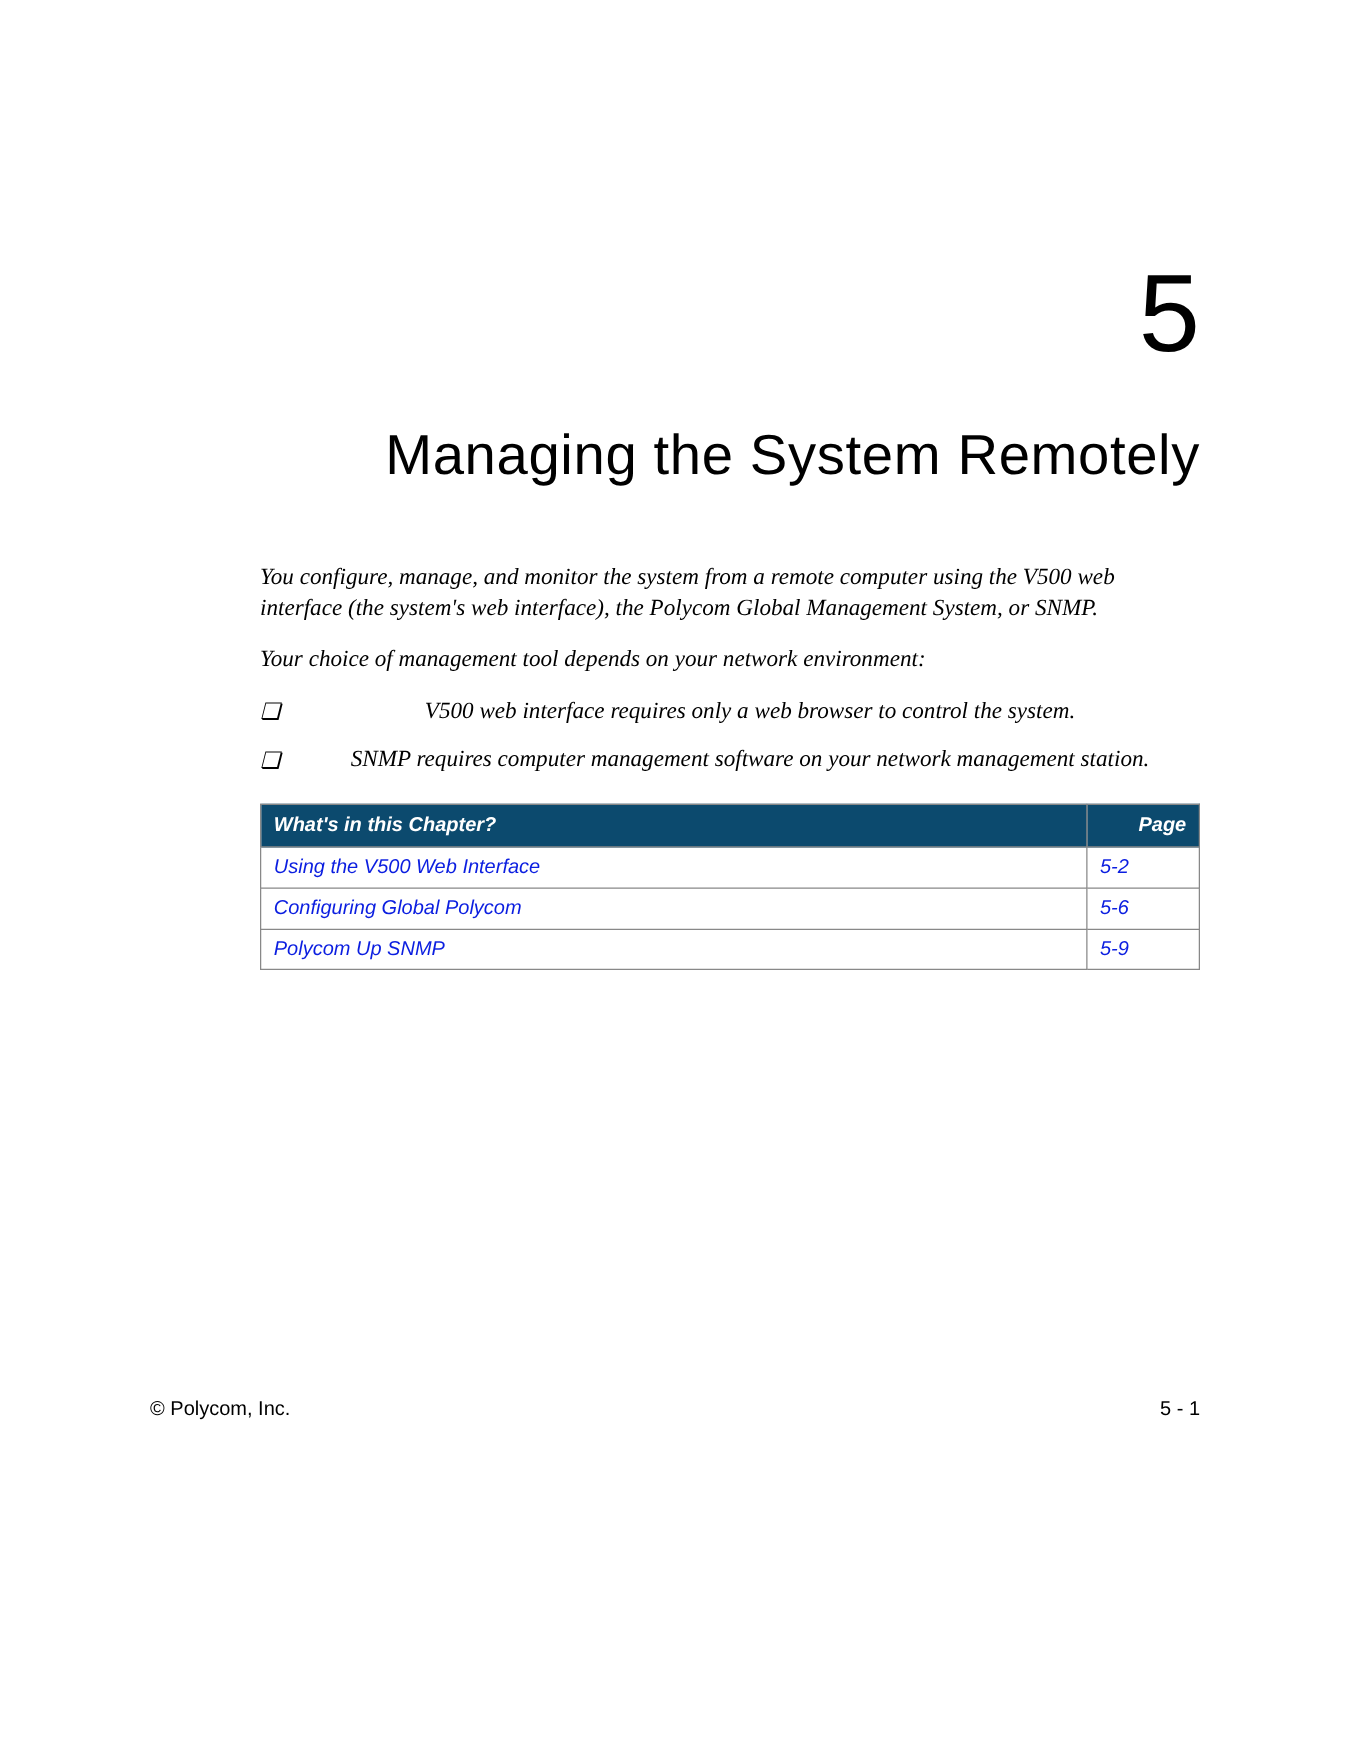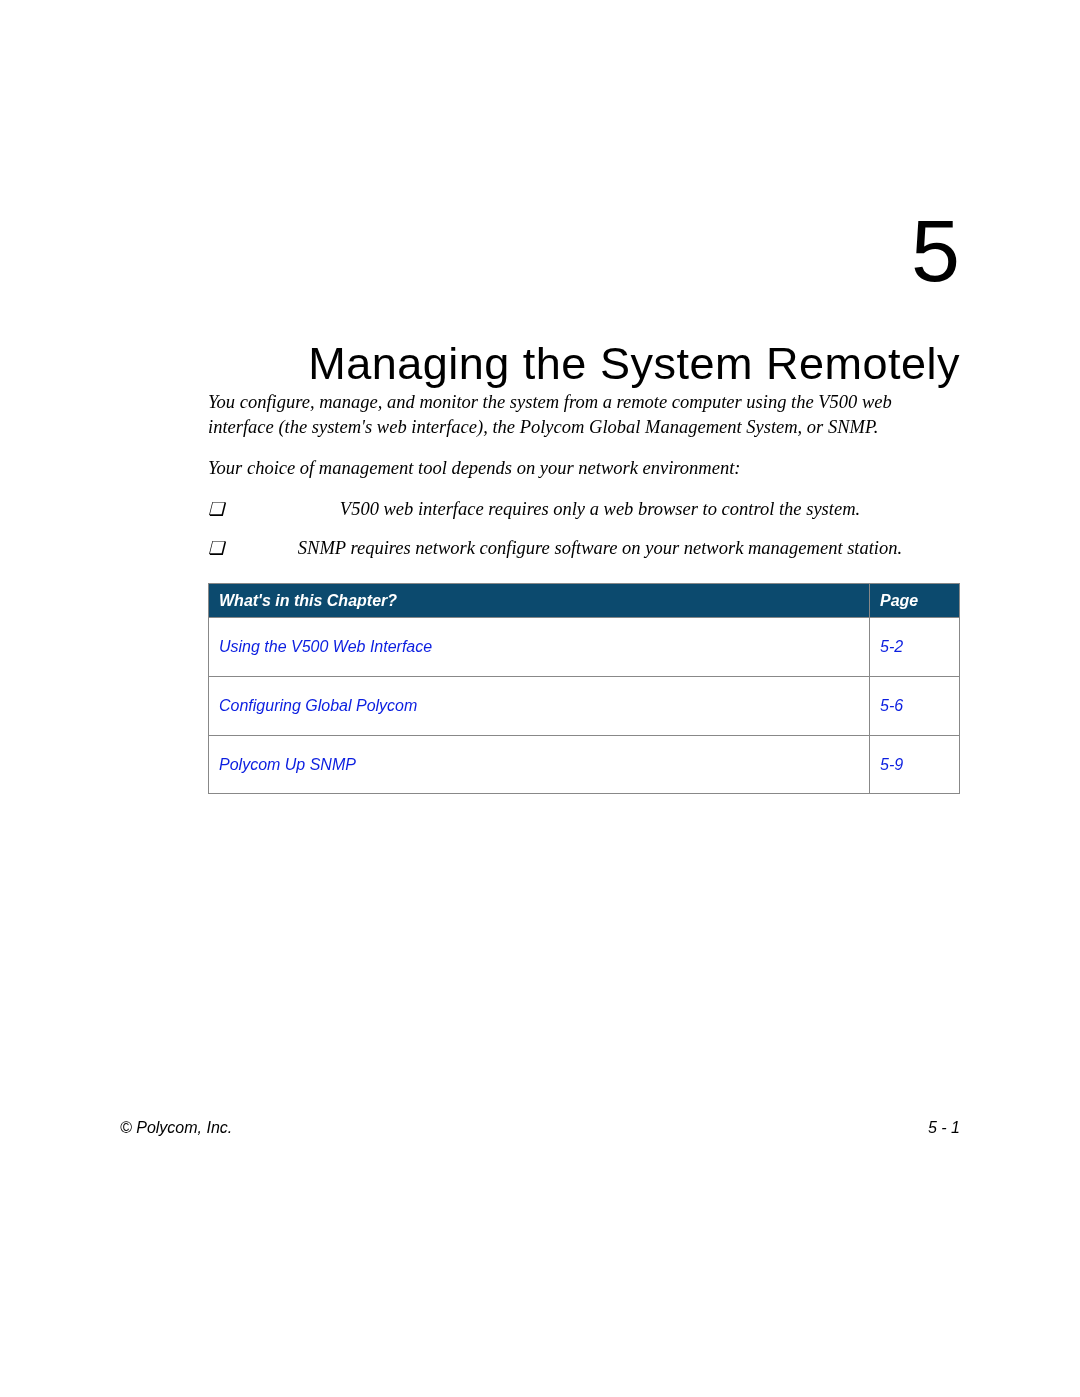--- a/index.html
+++ b/index.html
@@ -20,20 +20,21 @@
     font-size: 88px;
     text-align: right;
     margin-bottom: 36px;
     color: #000;
   }
   .chapter-title {
     font-family: "Segoe UI Light", "Helvetica Neue", Arial, sans-serif;
     font-weight: 300;
     font-size: 45px;
     text-align: right;
+    margin-bottom: 60px;
     color: #000;
     letter-spacing: 0.5px;
   }
   .body-text {
     margin-left: 88px;
     font-size: 18.5px;
     line-height: 1.35;
     font-style: italic;
   }
   .para {
@@ -64,56 +65,55 @@
     font-size: 16px;
   }
   table.toc th {
     background: #0c4a6e;
     color: #fff;
     text-align: left;
     font-weight: bold;
     padding: 6px 10px;
     border: 1px solid #888;
   }
-  table.toc th.page-col { width: 90px; }
+  table.toc th.page-col { width: 90px; text-align: right; }
   table.toc td {
     color: #0b1ee0;
-    padding: 18px 10px;
+    padding: 5px 10px;
     border-left: 1px solid #888;
     border-right: 1px solid #888;
     border-bottom: 1px solid #888;
   }
   .footer {
     position: absolute;
     bottom: 260px;
     left: 120px;
     right: 120px;
     display: flex;
     justify-content: space-between;
     font-family: "Segoe UI Light", "Helvetica Neue", Arial, sans-serif;
     font-size: 16px;
     color: #000;
     font-weight: 300;
-    font-style: italic;
   }
 </style>
 </head>
 <body>
 
 <div class="page">
   <div class="chapter-num">5</div>
   <div class="chapter-title">Managing the System Remotely</div>
 
   <div class="body-text">
     <p class="para">You configure, manage, and monitor the system from a remote computer using the V500 web interface (the system's web interface), the Polycom Global Management System, or SNMP.</p>
     <p class="para">Your choice of management tool depends on your network environment:</p>
 
     <ul class="bullets">
       <li>V500 web interface requires only a web browser to control the system.</li>
-      <li>SNMP requires network configure software on your network management station.</li>
+      <li>SNMP requires computer management software on your network management station.</li>
     </ul>
 
     <table class="toc">
       <thead>
         <tr>
           <th>What's in this Chapter?</th>
           <th class="page-col">Page</th>
         </tr>
       </thead>
       <tbody>

